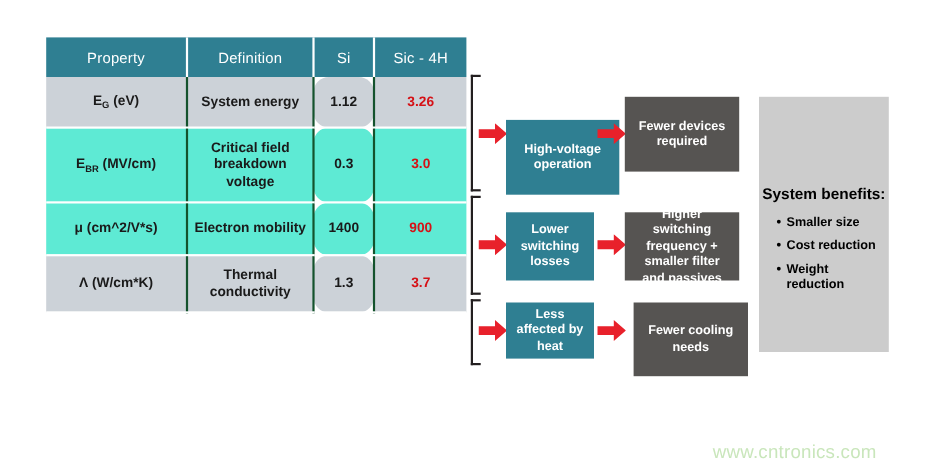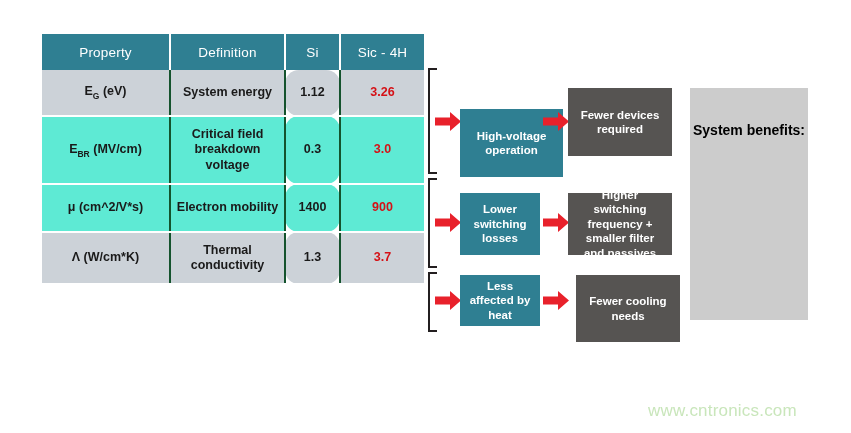--- a/index.html
+++ b/index.html
@@ -105,21 +105,21 @@
     width: 118px;
     height: 232px;
     background: #cccccc;
   }
   #benefits-title {
     text-align: center;
     font-weight: bold;
     font-size: 14px;
     color: #000000;
     line-height: 1.2;
-    padding-top: 34px;
+    padding-top: 80px;
   }
   #benefits-list {
     margin: 10px 0 0 0;
     padding: 0 6px 0 16px;
     list-style: none;
   }
   #benefits-list li {
     font-size: 11.5px;
     font-weight: bold;
     color: #000000;
@@ -243,15 +243,20 @@
   <svg width="26" height="19" viewBox="0 0 26 19">
       <path d="M0 5.5 H15 V0 L26 9.5 L15 19 V13.5 H0 Z" fill="#e8212b"></path>
     </svg>
 </div>
 <div class="flow-box gray" style="left:576px; top:275px; width:104px; height:67px;">
   <span>Fewer cooling needs</span>
 </div>
 
 <div id="benefits-panel">
   <div id="benefits-title">System benefits:</div>
+  <ul id="benefits-list">
+    <li>Smaller size</li>
+    <li>Cost reduction</li>
+    <li>Weight reduction</li>
+  </ul>
 </div>
 
 <div id="watermark">www.cntronics.com</div>
 
 </body></html>

